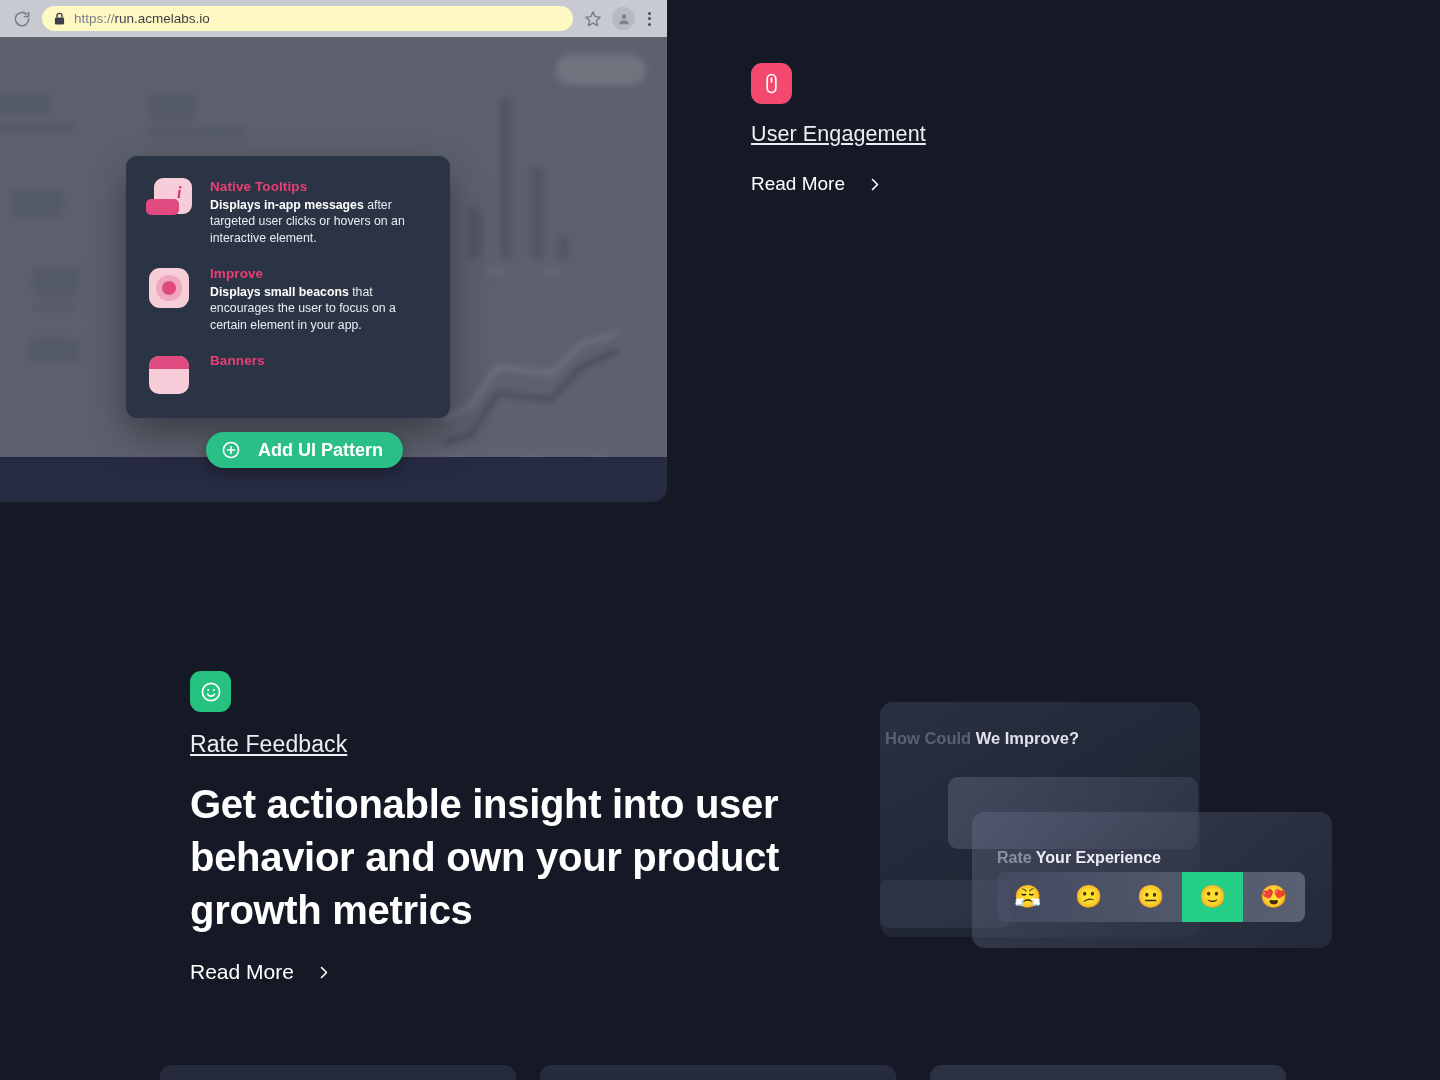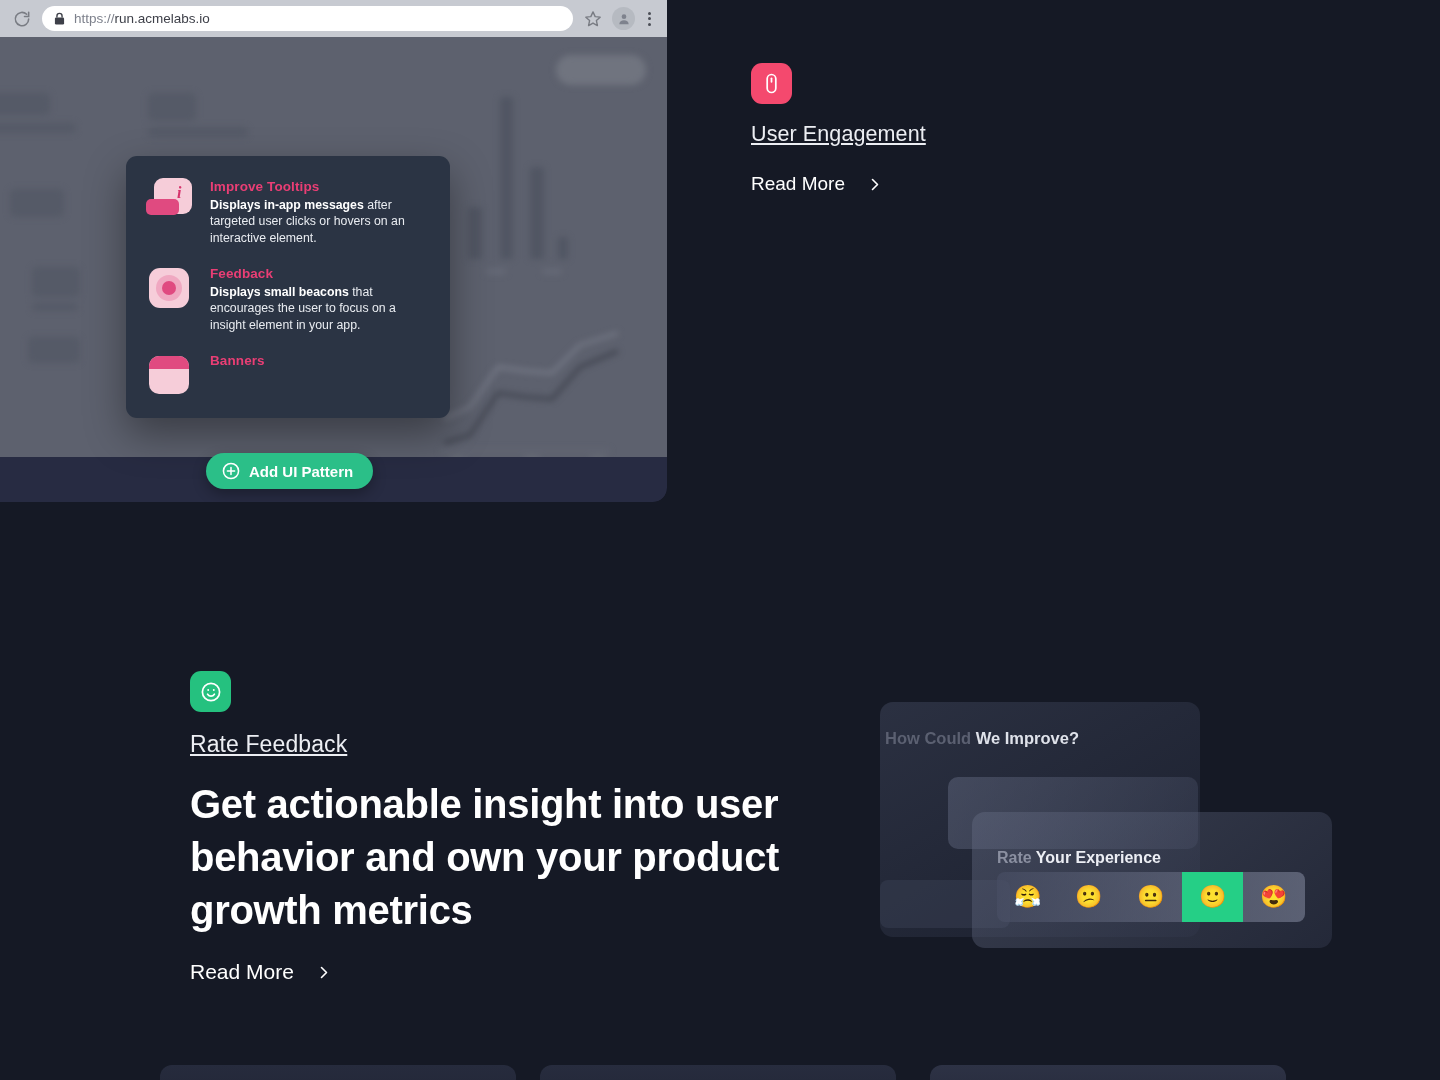--- a/index.html
+++ b/index.html
@@ -17,21 +17,21 @@
     border-bottom-right-radius: 14px; overflow: hidden;
   }
   .browser-chrome {
     position: absolute; left: 0; top: 0; width: 667px; height: 37px;
     background: #c7cad1;
     display: flex; align-items: center; padding: 0 12px; gap: 10px;
   }
   .chrome-icon { width: 20px; height: 20px; flex: 0 0 auto; opacity: .62; }
   .chrome-icon svg { display: block; width: 100%; height: 100%; }
   .omnibox {
-    flex: 1 1 auto; height: 25px; background: #ffffff; border-radius: 13px;
+    flex: 1 1 auto; height: 25px; background: #fef9c3; border-radius: 13px;
     display: flex; align-items: center; padding: 0 12px; gap: 9px;
     min-width: 0;
   }
   .lock { width: 11px; height: 13px; flex: 0 0 auto; }
   .lock svg { display: block; width: 100%; height: 100%; }
   .url { font-size: 13.5px; color: #3e4049; white-space: nowrap; overflow: hidden; }
   .url .scheme { color: #7d818c; }
   .chrome-right { display: flex; align-items: center; gap: 9px; flex: 0 0 auto; }
   .avatar-chip {
     width: 23px; height: 23px; border-radius: 50%; background: #b6bac1;
@@ -76,24 +76,24 @@
   .ico-tooltip-bar { position:absolute; left:0; top:21px; width:33px; height:16px; background:#e04a80; border-radius:5px; }
   .ico-tooltip-i { position:absolute; left:31px; top:6px; color:#d6336c; font-size:16px; font-weight:bold; font-style:italic; font-family:"Liberation Serif", serif;}
   .ico-hot-sq { position:absolute; left:3px; top:3px; width:40px; height:40px; background:#f6cdd9; border-radius:11px; }
   .ico-hot-mid { position:absolute; left:10px; top:10px; width:26px; height:26px; background:#f0a8c1; border-radius:50%; }
   .ico-hot-core { position:absolute; left:16px; top:16px; width:14px; height:14px; background:#e04a80; border-radius:50%; }
   .ico-ban-sq { position:absolute; left:3px; top:4px; width:40px; height:38px; background:#f6cdd9; border-radius:10px; overflow:hidden; }
   .ico-ban-top { position:absolute; left:0; top:0; width:40px; height:13px; background:#e04a80; }
 
   
   .add-pill {
-    position: absolute; left: 206px; top: 453px; height: 36px;
+    position: absolute; left: 206px; top: 432px; height: 36px;
     background: #2bbf88; border-radius: 18px; color: #fff;
-    display: flex; align-items: center; gap: 9px; padding: 0 20px 0 16px;
-    font-size: 15px; font-weight: bold; cursor: pointer;
+    display: flex; align-items: center; gap: 18px; padding: 0 20px 0 16px;
+    font-size: 18px; font-weight: bold; cursor: pointer;
     box-shadow: 0 5px 14px rgba(0,0,0,.30);
   }
   .plus-circle { width: 18px; height: 18px; flex: 0 0 18px; }
   .plus-circle svg { display:block; width:100%; height:100%; }
 
   
   .sec-engage { position: absolute; left: 751px; top: 63px; width: 600px; }
   .badge { width: 41px; height: 41px; border-radius: 11px; display:flex; align-items:center; justify-content:center; }
   .badge.pink { background: #f4496e; }
   .badge.green { background: #25c17f; }
@@ -244,34 +244,34 @@
 
     <div class="tooltip-card">
 
       <div class="tip-row">
         <div class="tip-ico">
           <span class="ico-tooltip-base"></span>
           <span class="ico-tooltip-i">i</span>
           <span class="ico-tooltip-bar"></span>
         </div>
         <div class="tip-body">
-          <div class="tip-title">Improve Tooltips</div>
+          <div class="tip-title">Native Tooltips</div>
           <div class="tip-text"><b>Displays in-app messages</b><span> after targeted user clicks or hovers on an interactive element.</span></div>
         </div>
       </div>
 
       <div class="tip-row">
         <div class="tip-ico">
           <span class="ico-hot-sq"></span>
             <span class="ico-hot-mid"></span>
             <span class="ico-hot-core"></span>
         </div>
         <div class="tip-body">
-          <div class="tip-title">Feedback</div>
-          <div class="tip-text"><b>Displays small beacons</b><span> that encourages the user to focus on a insight element in your app.</span></div>
+          <div class="tip-title">Improve</div>
+          <div class="tip-text"><b>Displays small beacons</b><span> that encourages the user to focus on a certain element in your app.</span></div>
         </div>
       </div>
 
       <div class="tip-row">
         <div class="tip-ico">
           <span class="ico-ban-sq">
               <span class="ico-ban-top"></span>
             </span>
         </div>
         <div class="tip-body">

